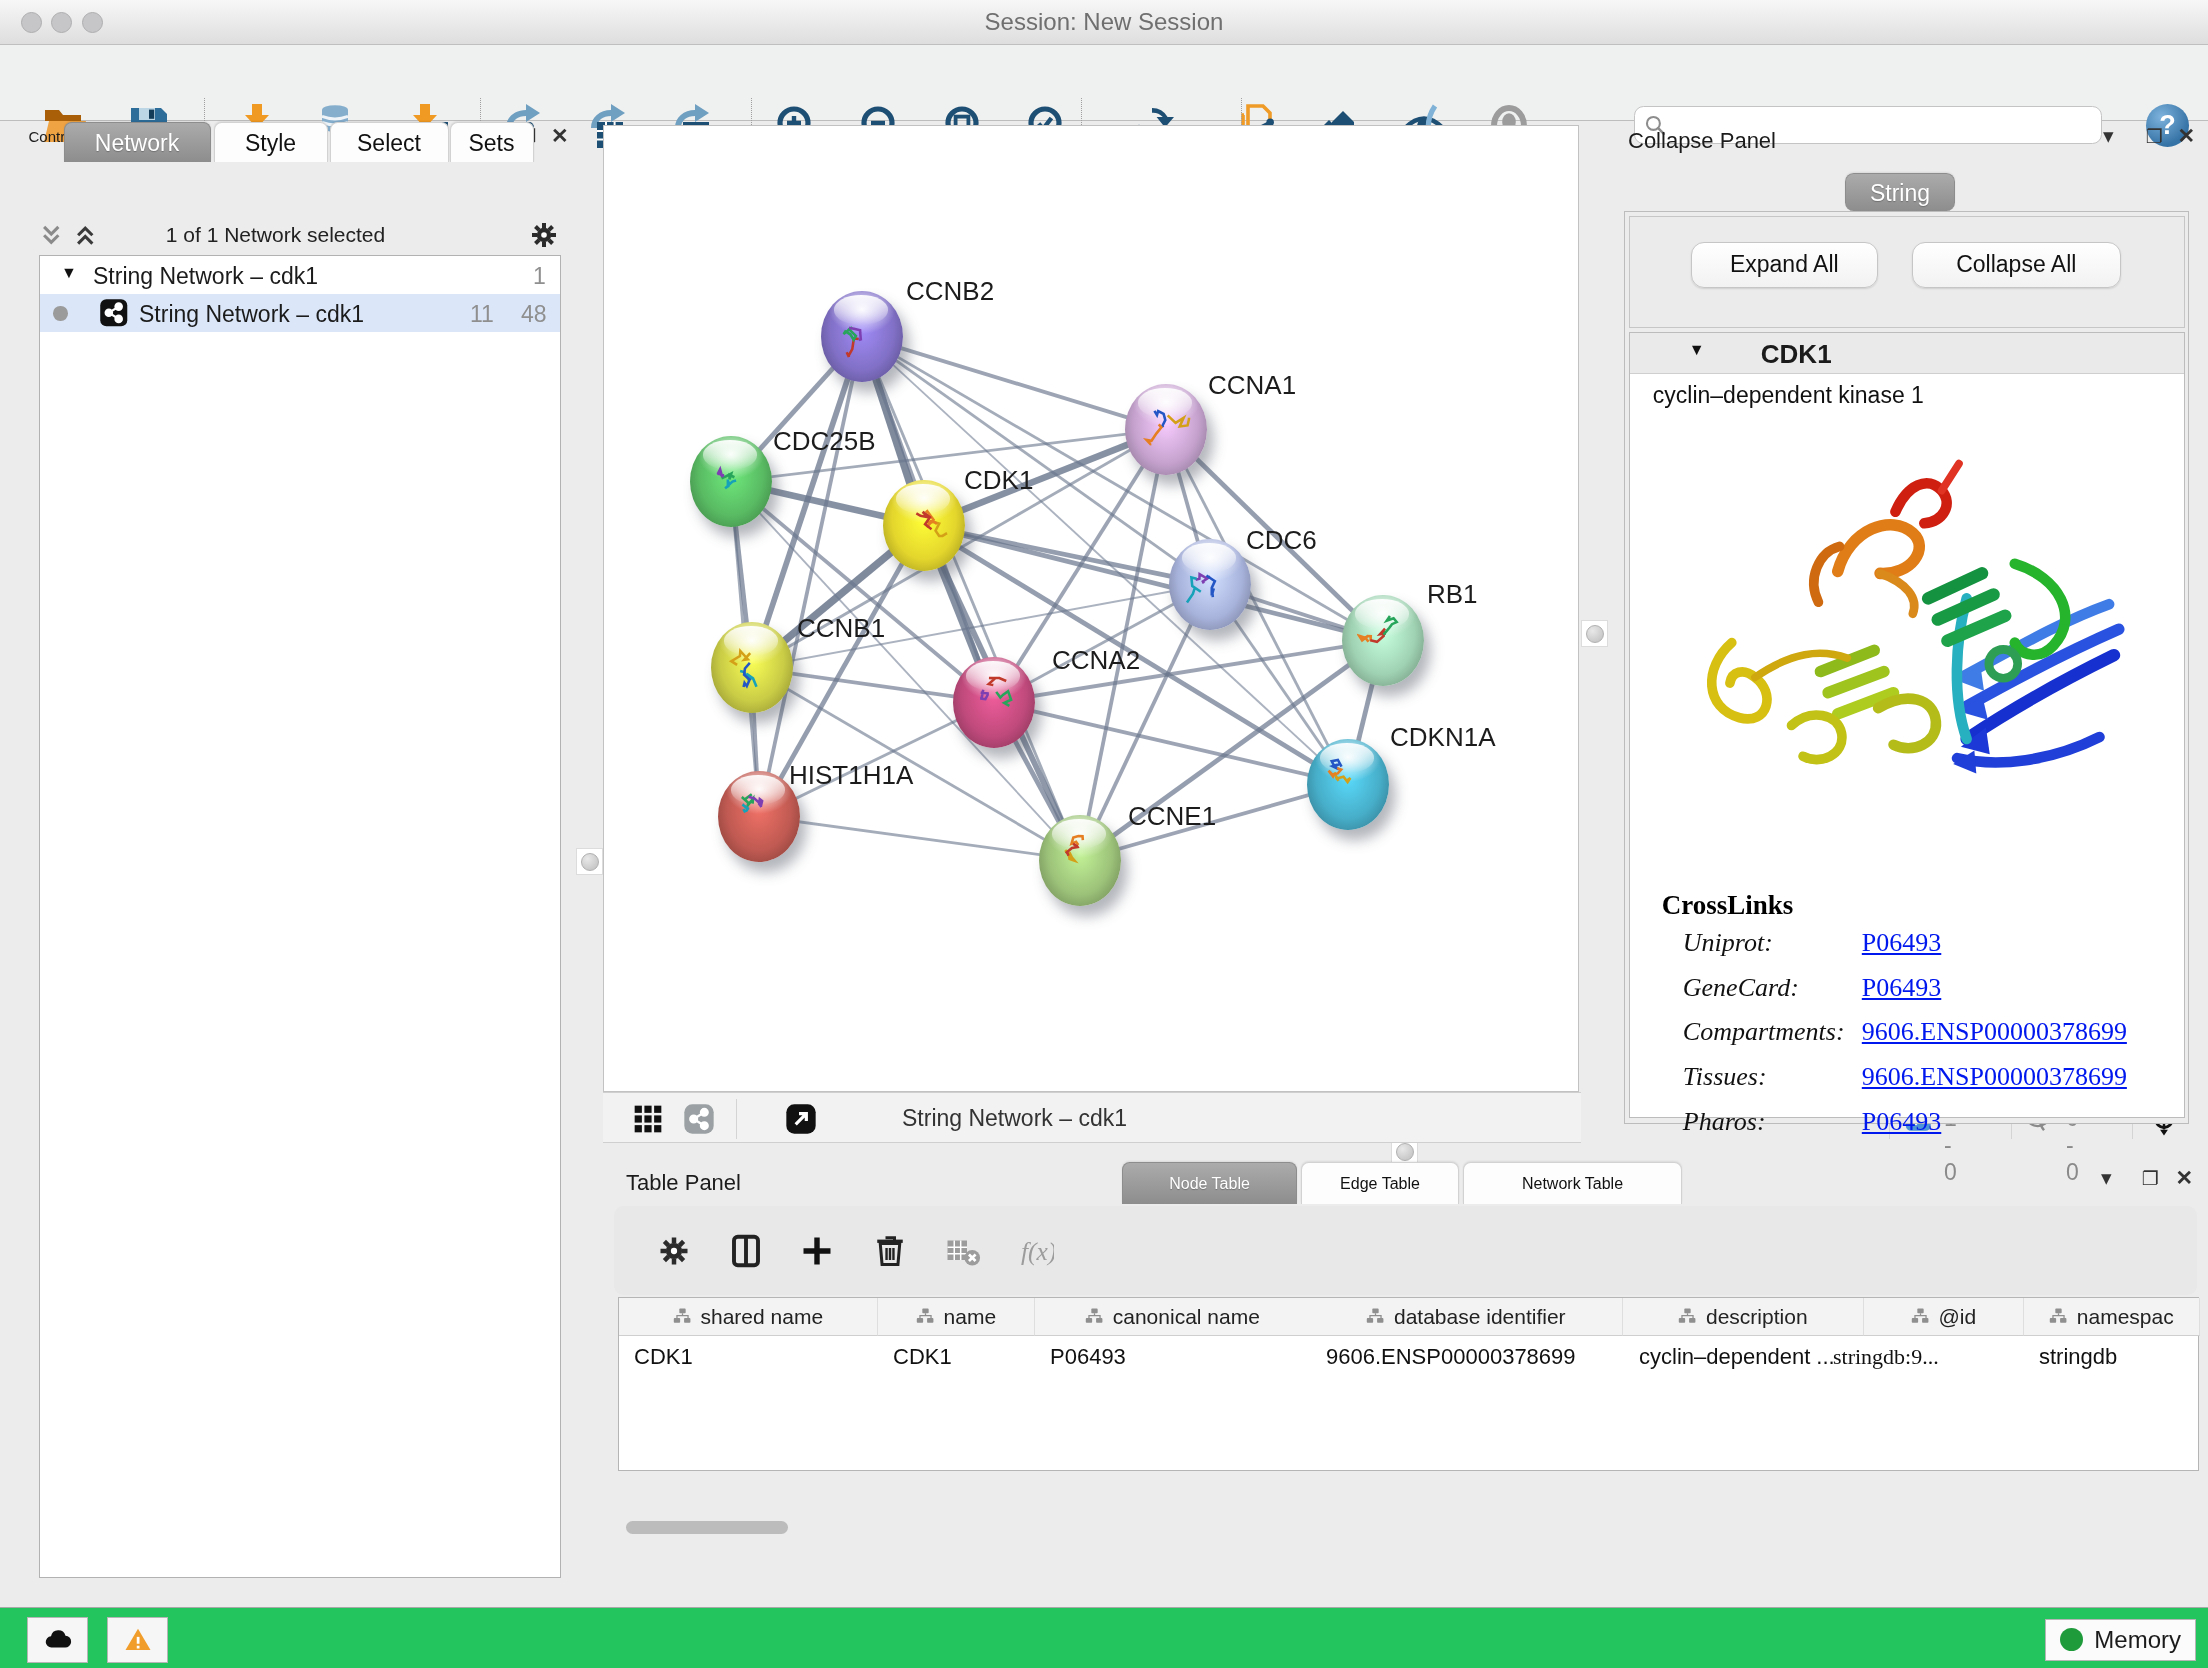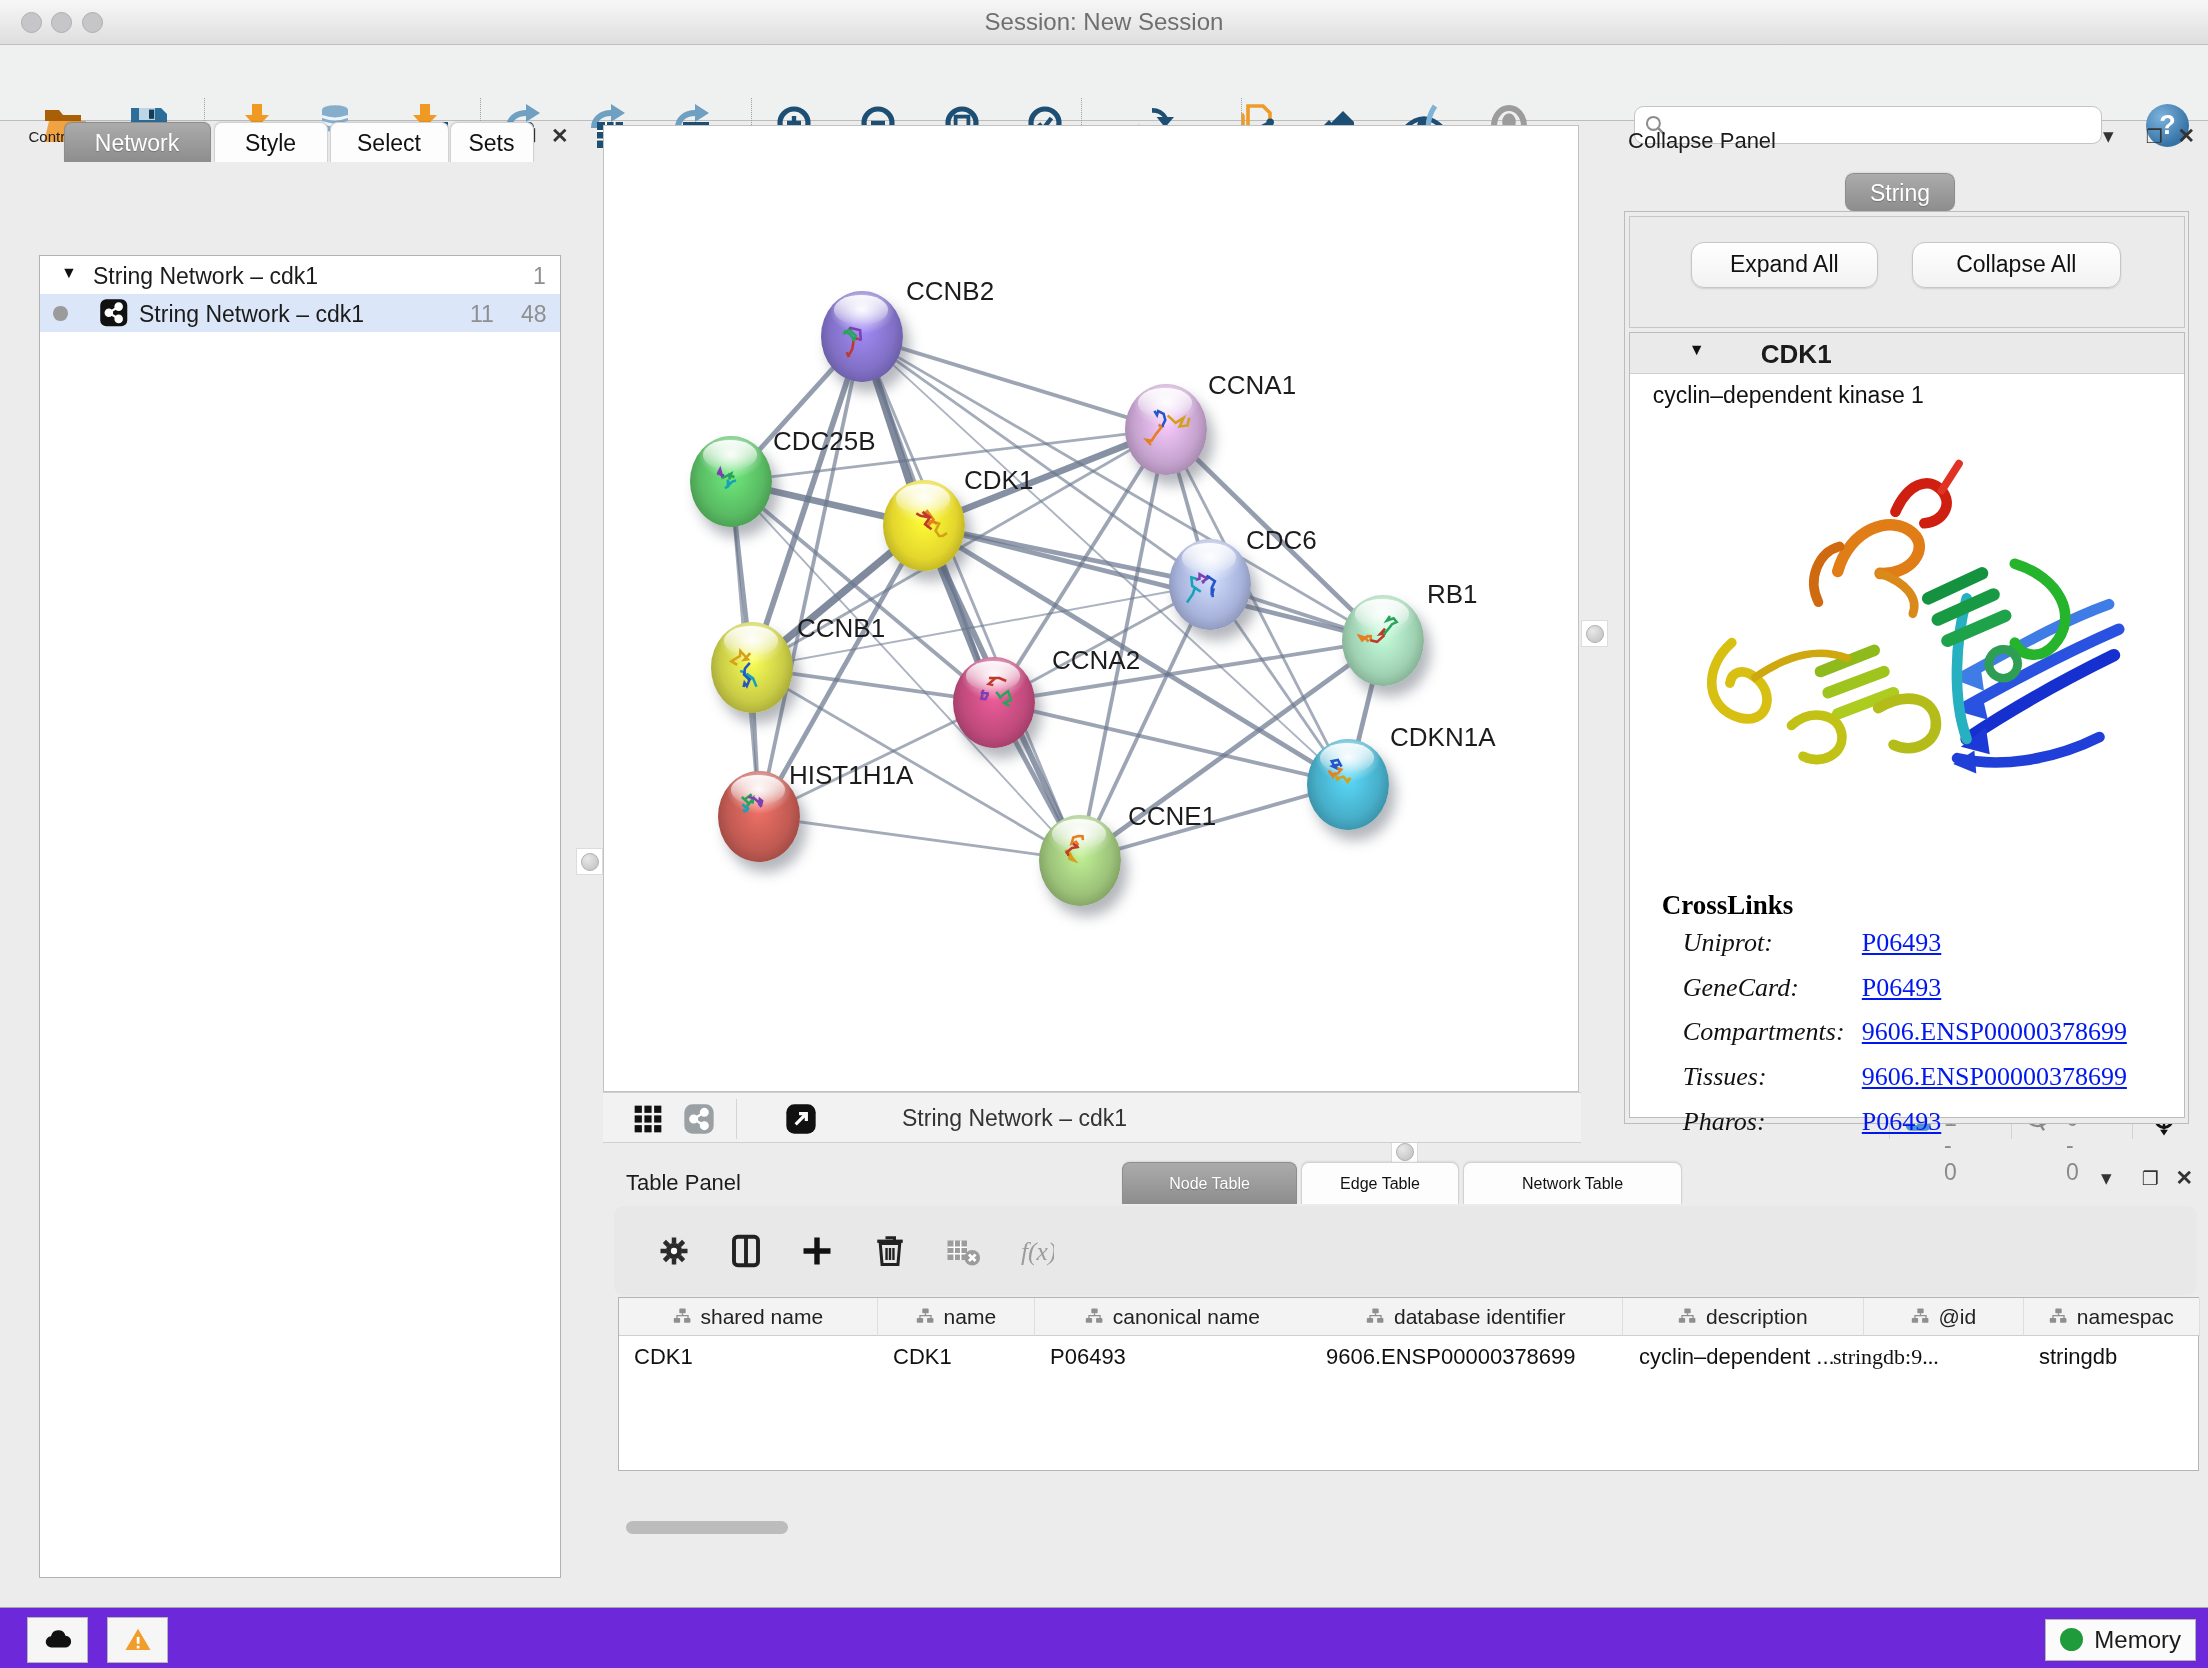--- a/index.html
+++ b/index.html
@@ -91,21 +91,21 @@
   #node-table{left:15px;top:135px;width:1581px;height:174px;background:#fff;border:1px solid #b5b5b5;box-sizing:border-box;}
   .thead{position:absolute;left:0;top:0;height:38px;background:#f3f3f3;border-bottom:1px solid #cfcfcf;
     border-right:1px solid #dedede;box-sizing:border-box;display:flex;align-items:center;justify-content:center;gap:8.6px;
     font-size:21px;color:#222;overflow:hidden;}
   .thead svg{width:19px;height:19px;flex:none;}
   .tcell{position:absolute;top:46px;font-size:22px;color:#111;white-space:nowrap;overflow:hidden;}
   #hscroll{left:15px;top:358px;width:1581px;height:15px;}
   #hscroll i{position:absolute;left:7.6px;top:1px;width:162px;height:13.3px;border-radius:6.7px;background:#bcbcbc;}
   #tp-tabs .tab{top:0;height:42px;line-height:42px;font-size:16px;}
   
-  #status-bar{left:0;top:1607px;width:2208px;height:61px;border-top:1px solid #a8a8a8;background:#6d28d9;}
+  #status-bar{left:0;top:1607px;width:2208px;height:61px;border-top:1px solid #a8a8a8;background:#22c55e;}
   .sq{position:absolute;top:8.6px;width:59px;height:44px;background:#f6f6f6;border:1px solid #b5b5b5;
     display:flex;align-items:center;justify-content:center;}
   .sq svg{width:30px;height:30px;}
   #memory-btn{left:2045px;top:10.5px;width:149px;height:40px;background:#fbfbfb;border:1px solid #b5b5b5;
     display:flex;align-items:center;justify-content:center;gap:11.4px;font-size:24px;}
   #memory-btn i{width:23px;height:23px;border-radius:50%;background:#1f9b3c;}
 </style>
 </head>
 <body>
 
@@ -295,20 +295,36 @@
   <span class="wctl i-float" style="left:504px;top:1.9px"></span>
   <span class="wctl i-close" style="left:536px;top:1.9px"></span>
 
   <div id="cp-tabs">
     <div class="tab active" style="left:54px;width:147px">Network</div>
     <div class="tab" style="left:204px;width:114px">Style</div>
     <div class="tab" style="left:320px;width:119px">Select</div>
     <div class="tab" style="left:440px;width:84px">Sets</div>
   </div>
 
+  <div id="cp-selector" class="abs">
+    <svg class="chev" style="left:27px" viewBox="0 0 24 24">
+      <path d="M6 5l6 6 6-6M6 12l6 6 6-6" fill="none" stroke="#8a8a8a" stroke-width="2.6"></path>
+    </svg>
+    <svg class="chev" style="left:61px" viewBox="0 0 24 24">
+      <path d="M6 19l6-6 6 6M6 12l6-6 6 6" fill="none" stroke="#3a3a3a" stroke-width="2.6"></path>
+    </svg>
+    <div id="cp-status">1 of 1 Network selected</div>
+    <svg id="cp-gear" viewBox="0 0 24 24">
+      <g stroke="#2b2b2b" stroke-width="3">
+        <path d="M12 3v4M12 17v4M3 12h4M17 12h4M5.6 5.6l2.8 2.8M15.6 15.6l2.8 2.8M5.6 18.4l2.8-2.8M15.6 8.4l2.8-2.8"></path>
+      </g>
+      <circle cx="12" cy="12" r="5.4" fill="#2b2b2b"></circle>
+        <circle cx="12" cy="12" r="2.1" fill="#fff"></circle>
+    </svg>
+  </div>
 
   <div id="net-list" class="abs">
     <div class="tree-row" style="top:0">
       <span class="exp" style="position:absolute;left:21px;top:7.6px"></span>
       <span class="lbl" style="left:53px">String Network – cdk1</span>
       <span class="cnt" style="left:493px">1</span>
     </div>
     <div class="tree-row" id="row-sel" style="top:38px">
       <span class="seldot"></span>
       <svg class="appicon" viewBox="0 0 24 24">

